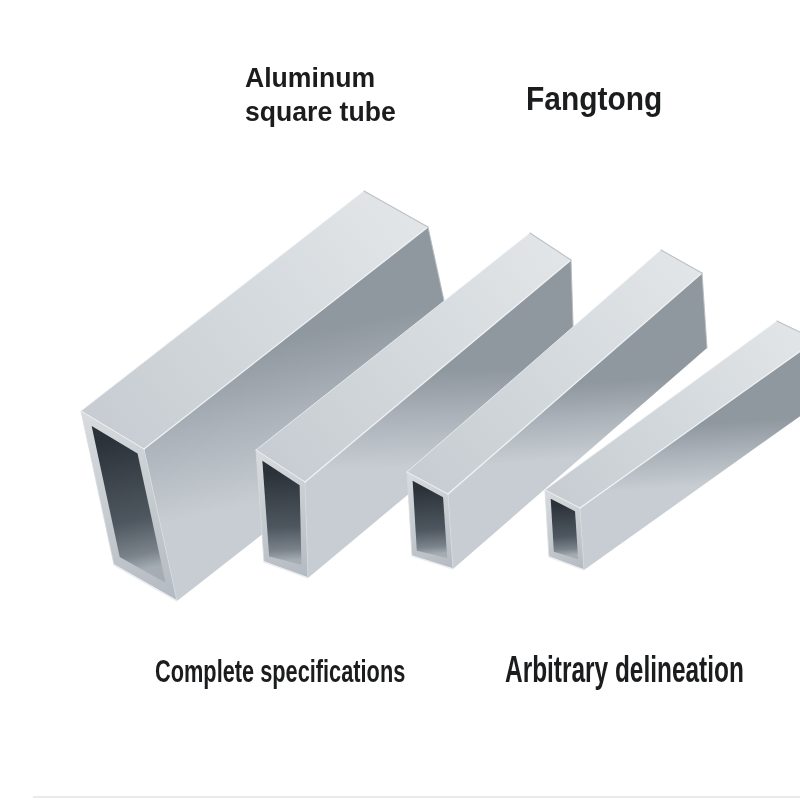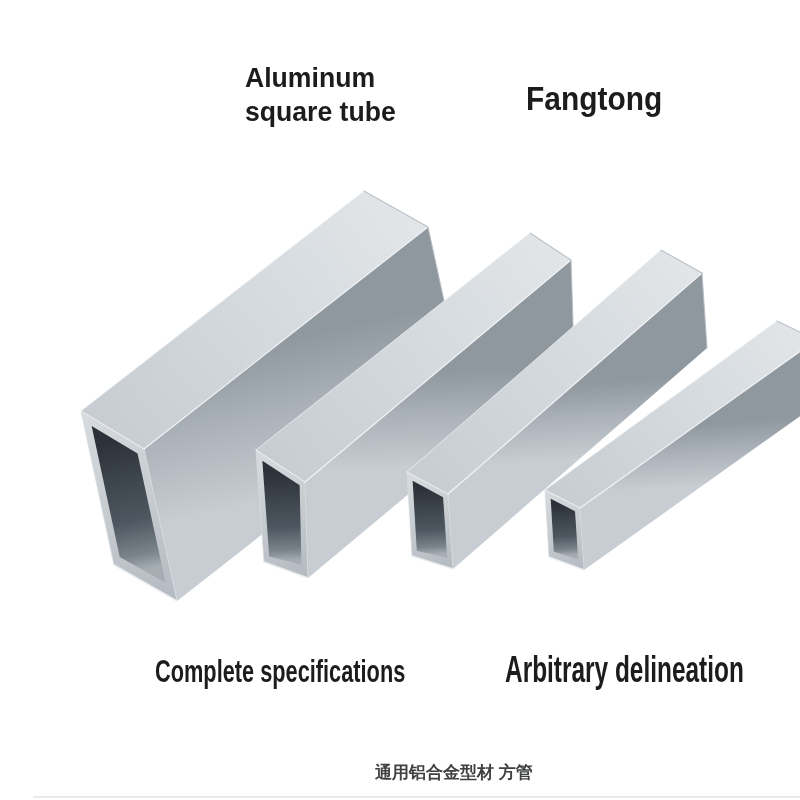--- a/index.html
+++ b/index.html
@@ -146,18 +146,17 @@
     </svg>
 
   <div class="txt" id="title"><span>Aluminum</span><br><span>square tube</span></div>
 
   <div class="txt" id="brand">Fangtong</div>
 
   <div class="txt" id="caption-left">Complete specifications</div>
 
   <div class="txt" id="caption-right">Arbitrary delineation</div>
 
-  <div id="caption-cn">通用铝合金型材 方管</div>
 
 
   <div id="bottom-divider"></div>
 
 </div>
 
 </body></html>

